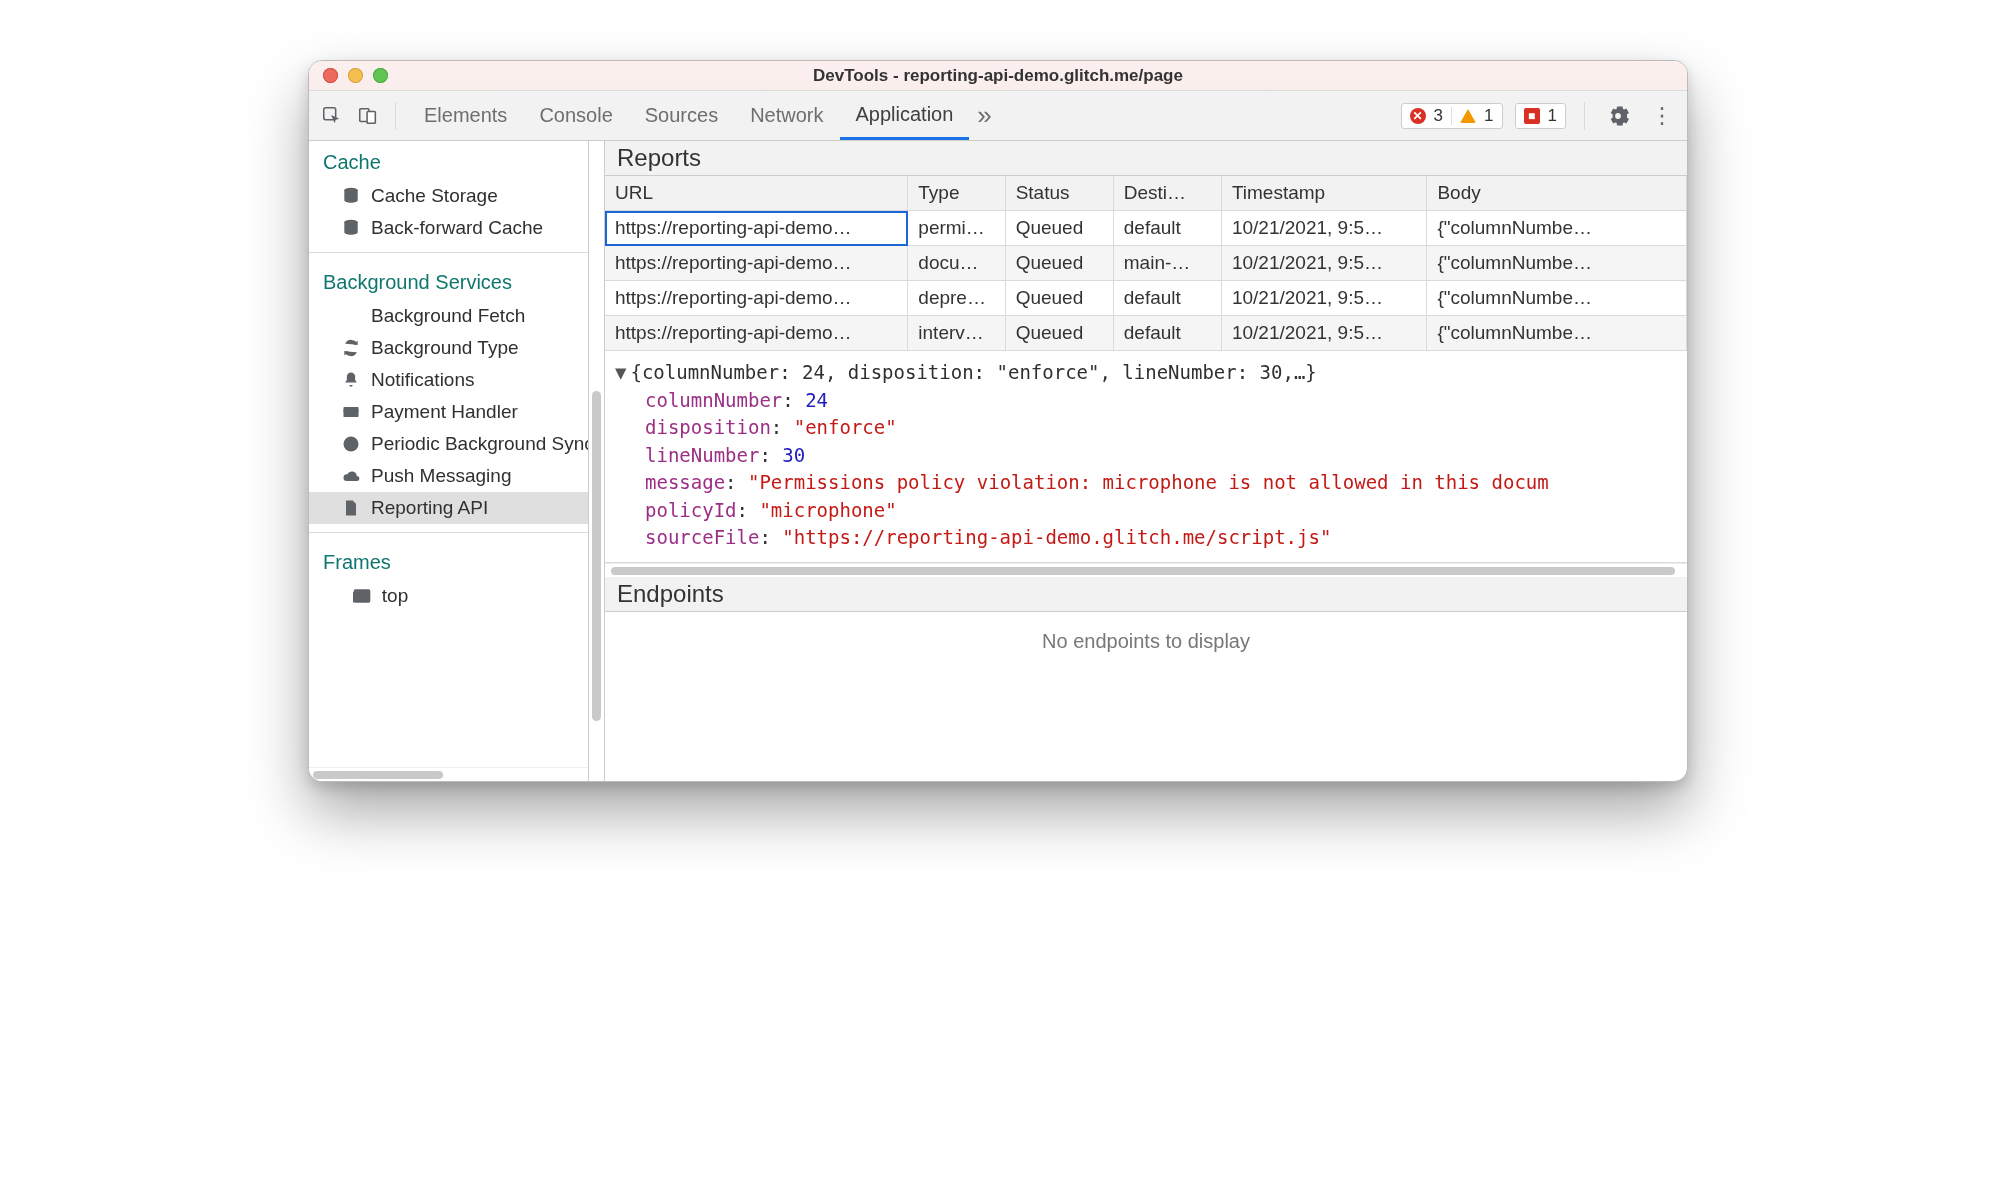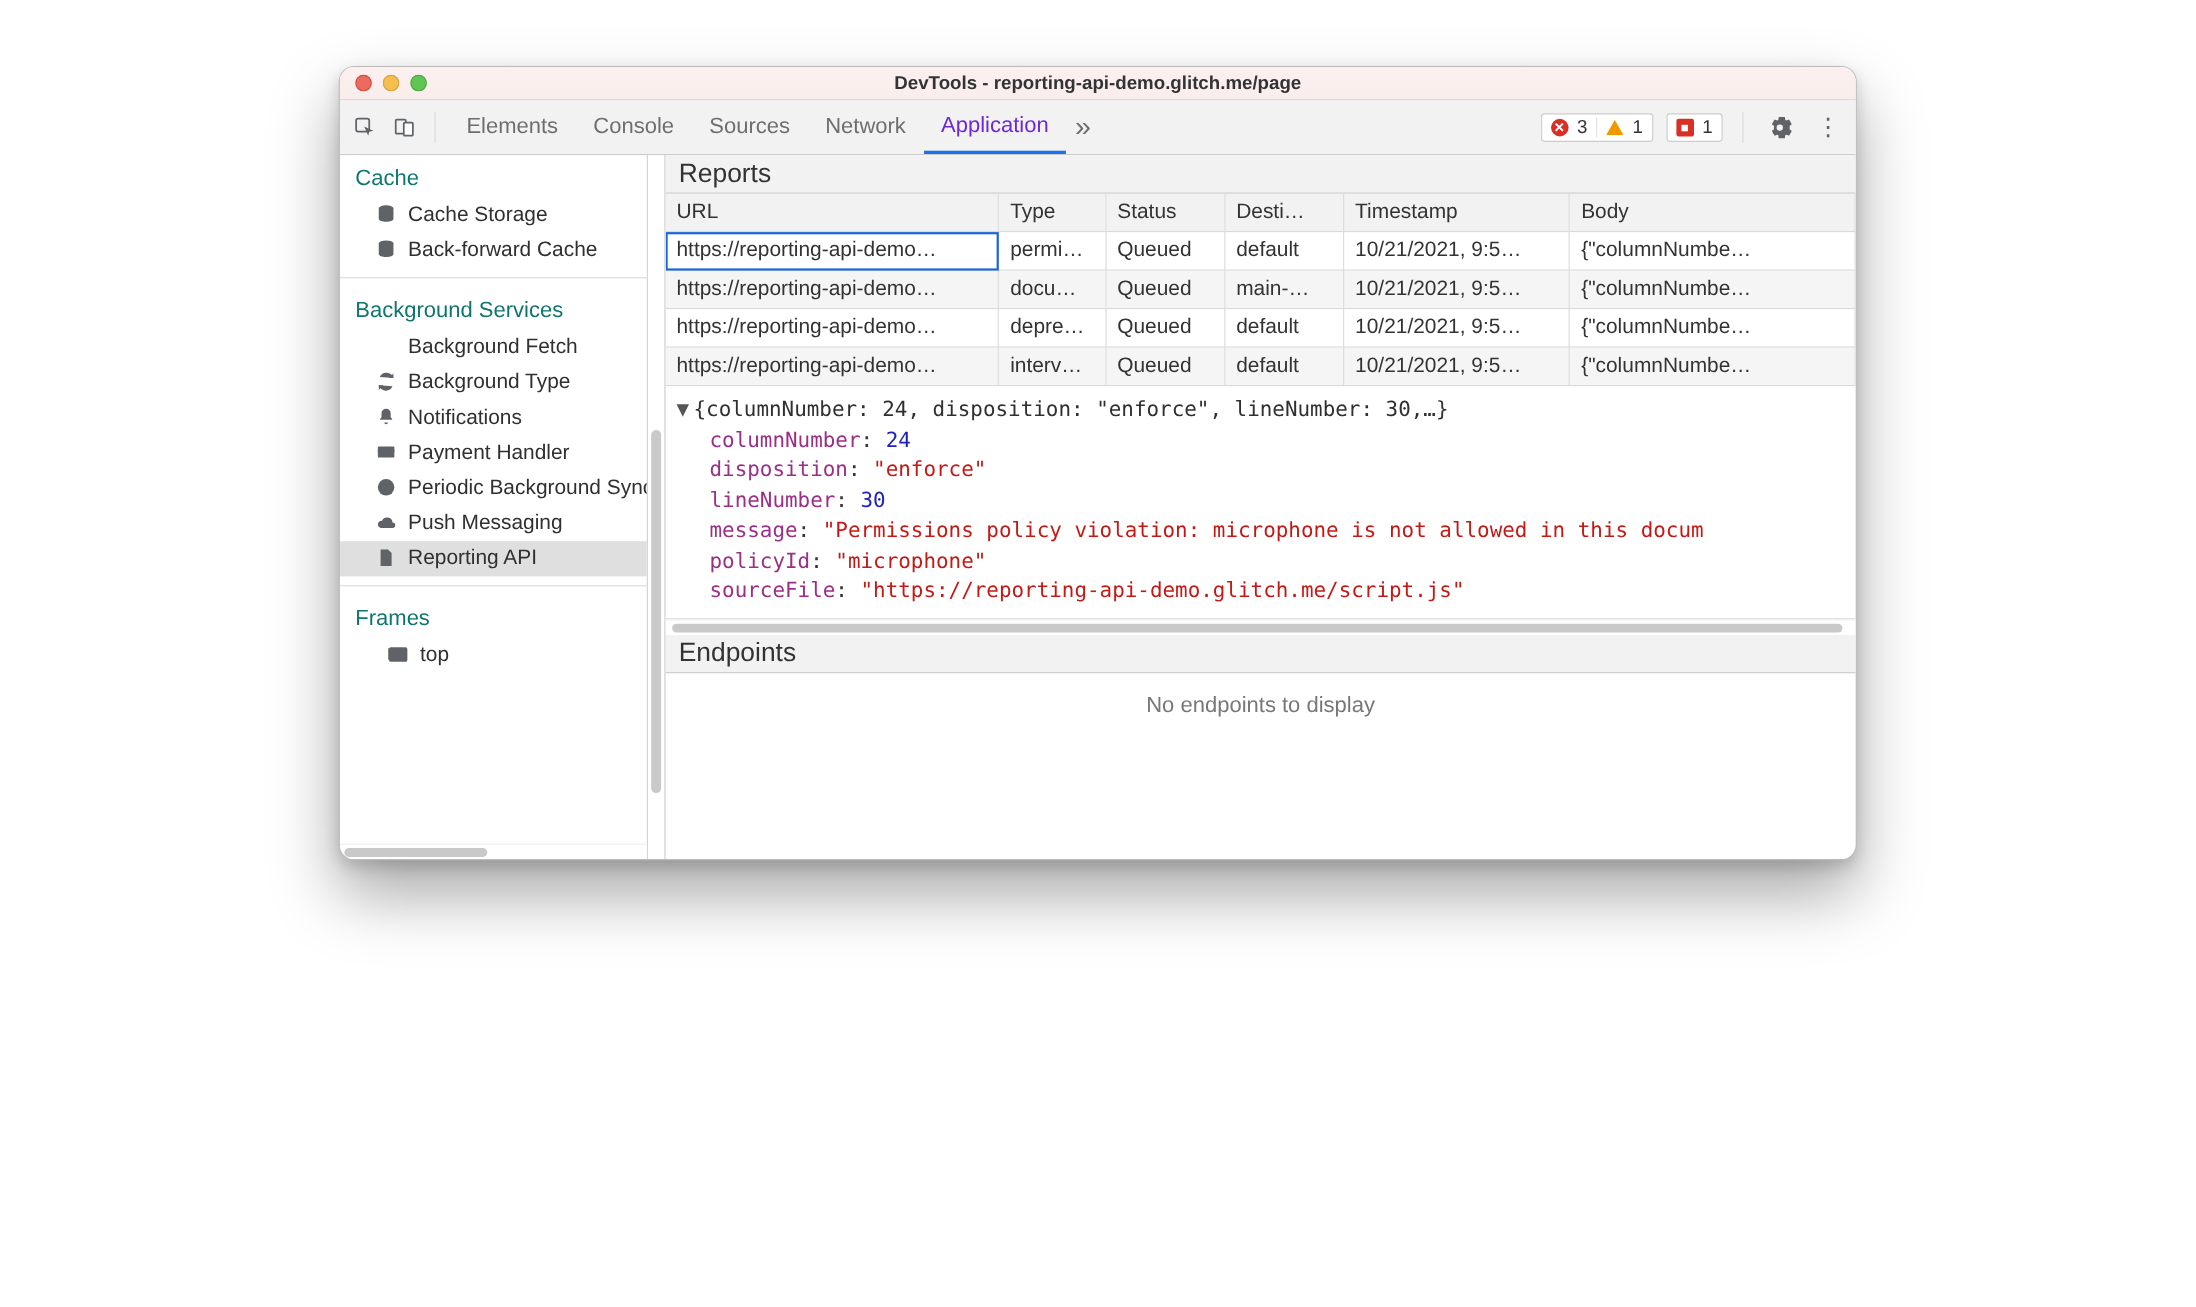--- a/index.html
+++ b/index.html
@@ -82,21 +82,21 @@
     padding: 0 8px;
     gap: 6px;
     font-size:20px;
     color: var(--text-dim);
   }
   .toolbar .ico { width:30px; height:30px; display:flex; align-items:center; justify-content:center; border-radius:4px; }
   .toolbar .ico svg { width:22px; height:22px; stroke:#5f6368; fill:none; stroke-width:1.7; }
   .divider { width:1px; height:28px; background: var(--border-light); margin: 0 6px; }
   .tabs { display:flex; gap:0; align-items:stretch; height:100%;justify-content:flex-end;}
   .tab { padding: 0 16px; display:flex; align-items:center; height:100%; cursor:default; white-space:nowrap;}
-  .tab.active { color:#6d28d9; border-bottom: 3px solid var(--blue); font-weight:500;}
+  .tab.active { color:#404040; border-bottom: 3px solid var(--blue); font-weight:500;}
   .toolbar .more { font-size:26px; padding:0 8px; }
   .toolbar-right { margin-left:auto; display:flex; align-items:center; gap:12px; }
   .pill {
     display:inline-flex; align-items:center; gap:8px;
     background:#fff; border:1px solid var(--border);
     padding:2px 8px; border-radius:3px;
     font-size:17px; color:#333;
   }
   .pill .sep { width:1px; height:18px; background:#dfdfdf; }
   .pill .ic { width:16px; height:16px; display:inline-flex; align-items:center; justify-content:center; border-radius:50%; color:#fff; font-size:12px; font-weight:700;}
@@ -115,21 +115,21 @@
     border-right: 1px solid var(--border);
     overflow:hidden;
     position:relative;
     display:flex; flex-direction:column;
   }
   .sidebar .section-title {
     padding:10px 14px 6px 14px;
     font-size:20px; color:#0f766e;
   }
   .sidebar .item {
-    display:flex; gap:10px;
+    display:flex; align-items:center; gap:10px;
     padding:5px 8px 5px 32px;
     font-size:19px;
     color:#303030;
     white-space:nowrap; overflow:hidden; text-overflow:ellipsis;
   }
   .sidebar .item.selected { background: var(--sel-bg); }
   .sidebar .item .s-ico { width:20px; height:20px; display:flex; align-items:center; justify-content:center; flex:0 0 20px;}
   .sidebar .item .s-ico svg { width:20px; height:20px; fill:#5f6368; }
   .sidebar hr { border:none; border-top:1px solid var(--border-light); margin:8px 0; }
   .sidebar .tree-toggle { margin-left:12px; margin-right:-22px; font-size:14px; color:#555;}

